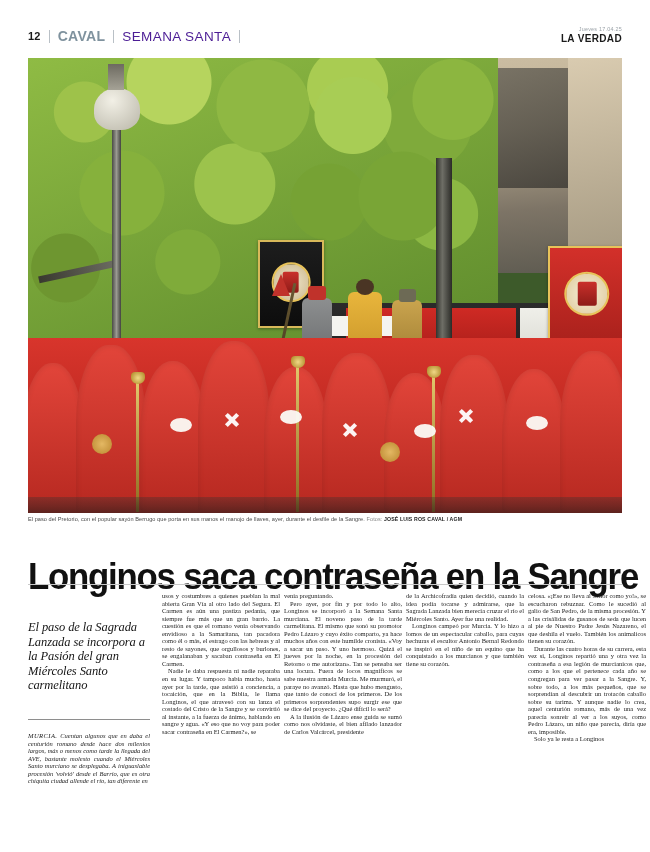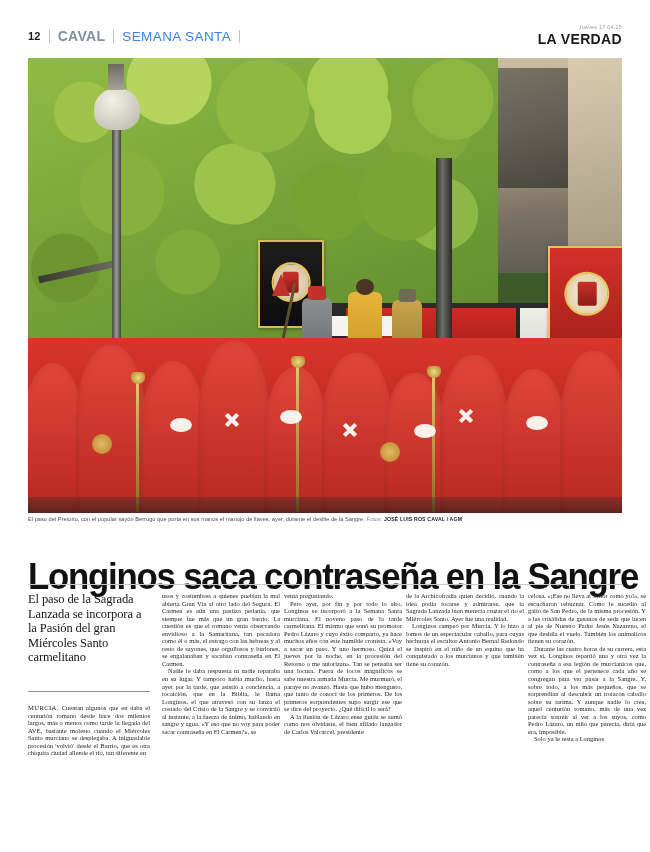--- a/index.html
+++ b/index.html
@@ -8,25 +8,25 @@
 
   
   .masthead{position:absolute;left:28px;top:26px;width:594px;height:20px;
             display:flex;align-items:center;}
   .folio{font-family:"Liberation Sans",sans-serif;font-weight:700;font-size:11px;color:#1a1a1a;
          letter-spacing:.2px;}
   .vrule{display:inline-block;width:1px;height:13px;background:#b9c0c6;margin:0 8px;}
   .section-main{font-family:"Liberation Sans",sans-serif;font-weight:700;font-size:14px;
                 color:#7f929e;letter-spacing:.3px;}
   .section-sub{font-family:"Liberation Sans",sans-serif;font-weight:400;font-size:13.5px;
-               color:#3b82f6;letter-spacing:.4px;}
+               color:#4c1d95;letter-spacing:.4px;}
   .masthead-right{margin-left:auto;text-align:right;line-height:1.05;}
   .issue-date{font-family:"Liberation Sans",sans-serif;font-size:5.4px;color:#9aa2a8;
               letter-spacing:.25px;display:block;}
-  .brand{font-family:"Liberation Sans",sans-serif;font-weight:700;font-size:14px;color:#1a1a1a;
+  .brand{font-family:"Liberation Sans",sans-serif;font-weight:700;font-size:10px;color:#1a1a1a;
          letter-spacing:.35px;display:block;margin-top:1px;text-align:center;}
 
   
   .photo{position:absolute;left:28px;top:58px;width:594px;height:455px;overflow:hidden;
          background:#3d5a2a;}
   .ph-layer{position:absolute;inset:0;}
   
   .ph-build{position:absolute;left:330px;top:0;width:264px;height:215px;
      background:linear-gradient(175deg,#cdbfa4 0%,#bcae93 35%,#7d7466 70%,#5d5a50 100%);}
   .ph-build2{position:absolute;left:430px;top:10px;width:110px;height:120px;
@@ -163,21 +163,21 @@
 
   
   .headline{position:absolute;left:28px;top:531px;width:594px;height:42px;
             font-family:"Liberation Sans",sans-serif;font-weight:700;font-size:37px;
             color:#111;letter-spacing:-1.3px;line-height:42px;
             transform:scaleX(.94);transform-origin:left center;white-space:nowrap;}
 
   .rule-top{position:absolute;left:28px;top:584px;width:594px;height:1px;background:#c8c8c8;}
 
   
-  .lead-col{position:absolute;left:28px;top:592px;width:122px;}
+  .lead-col{position:absolute;left:28px;top:620px;width:122px;font-style:italic;}
   .lead{font-family:"Liberation Serif",serif;font-size:12.5px;line-height:14.6px;color:#141414;
         letter-spacing:-.1px;}
   .byline-rule{width:122px;height:1px;background:#8e8e8e;margin:26px 0 6px 0;}
   .byline-row{display:flex;align-items:flex-start;justify-content:space-between;}
   .byline{font-family:"Liberation Sans",sans-serif;font-weight:700;font-size:7.4px;
           color:#111;letter-spacing:.5px;padding-top:4px;}
   .mugshot{width:26px;height:30px;background:linear-gradient(180deg,#cfcfcf,#6e6e6e);
            position:relative;overflow:hidden;}
   .mugshot:before{content:"";position:absolute;left:7px;top:4px;width:12px;height:13px;
            border-radius:50%;background:#d8cfc6;}

